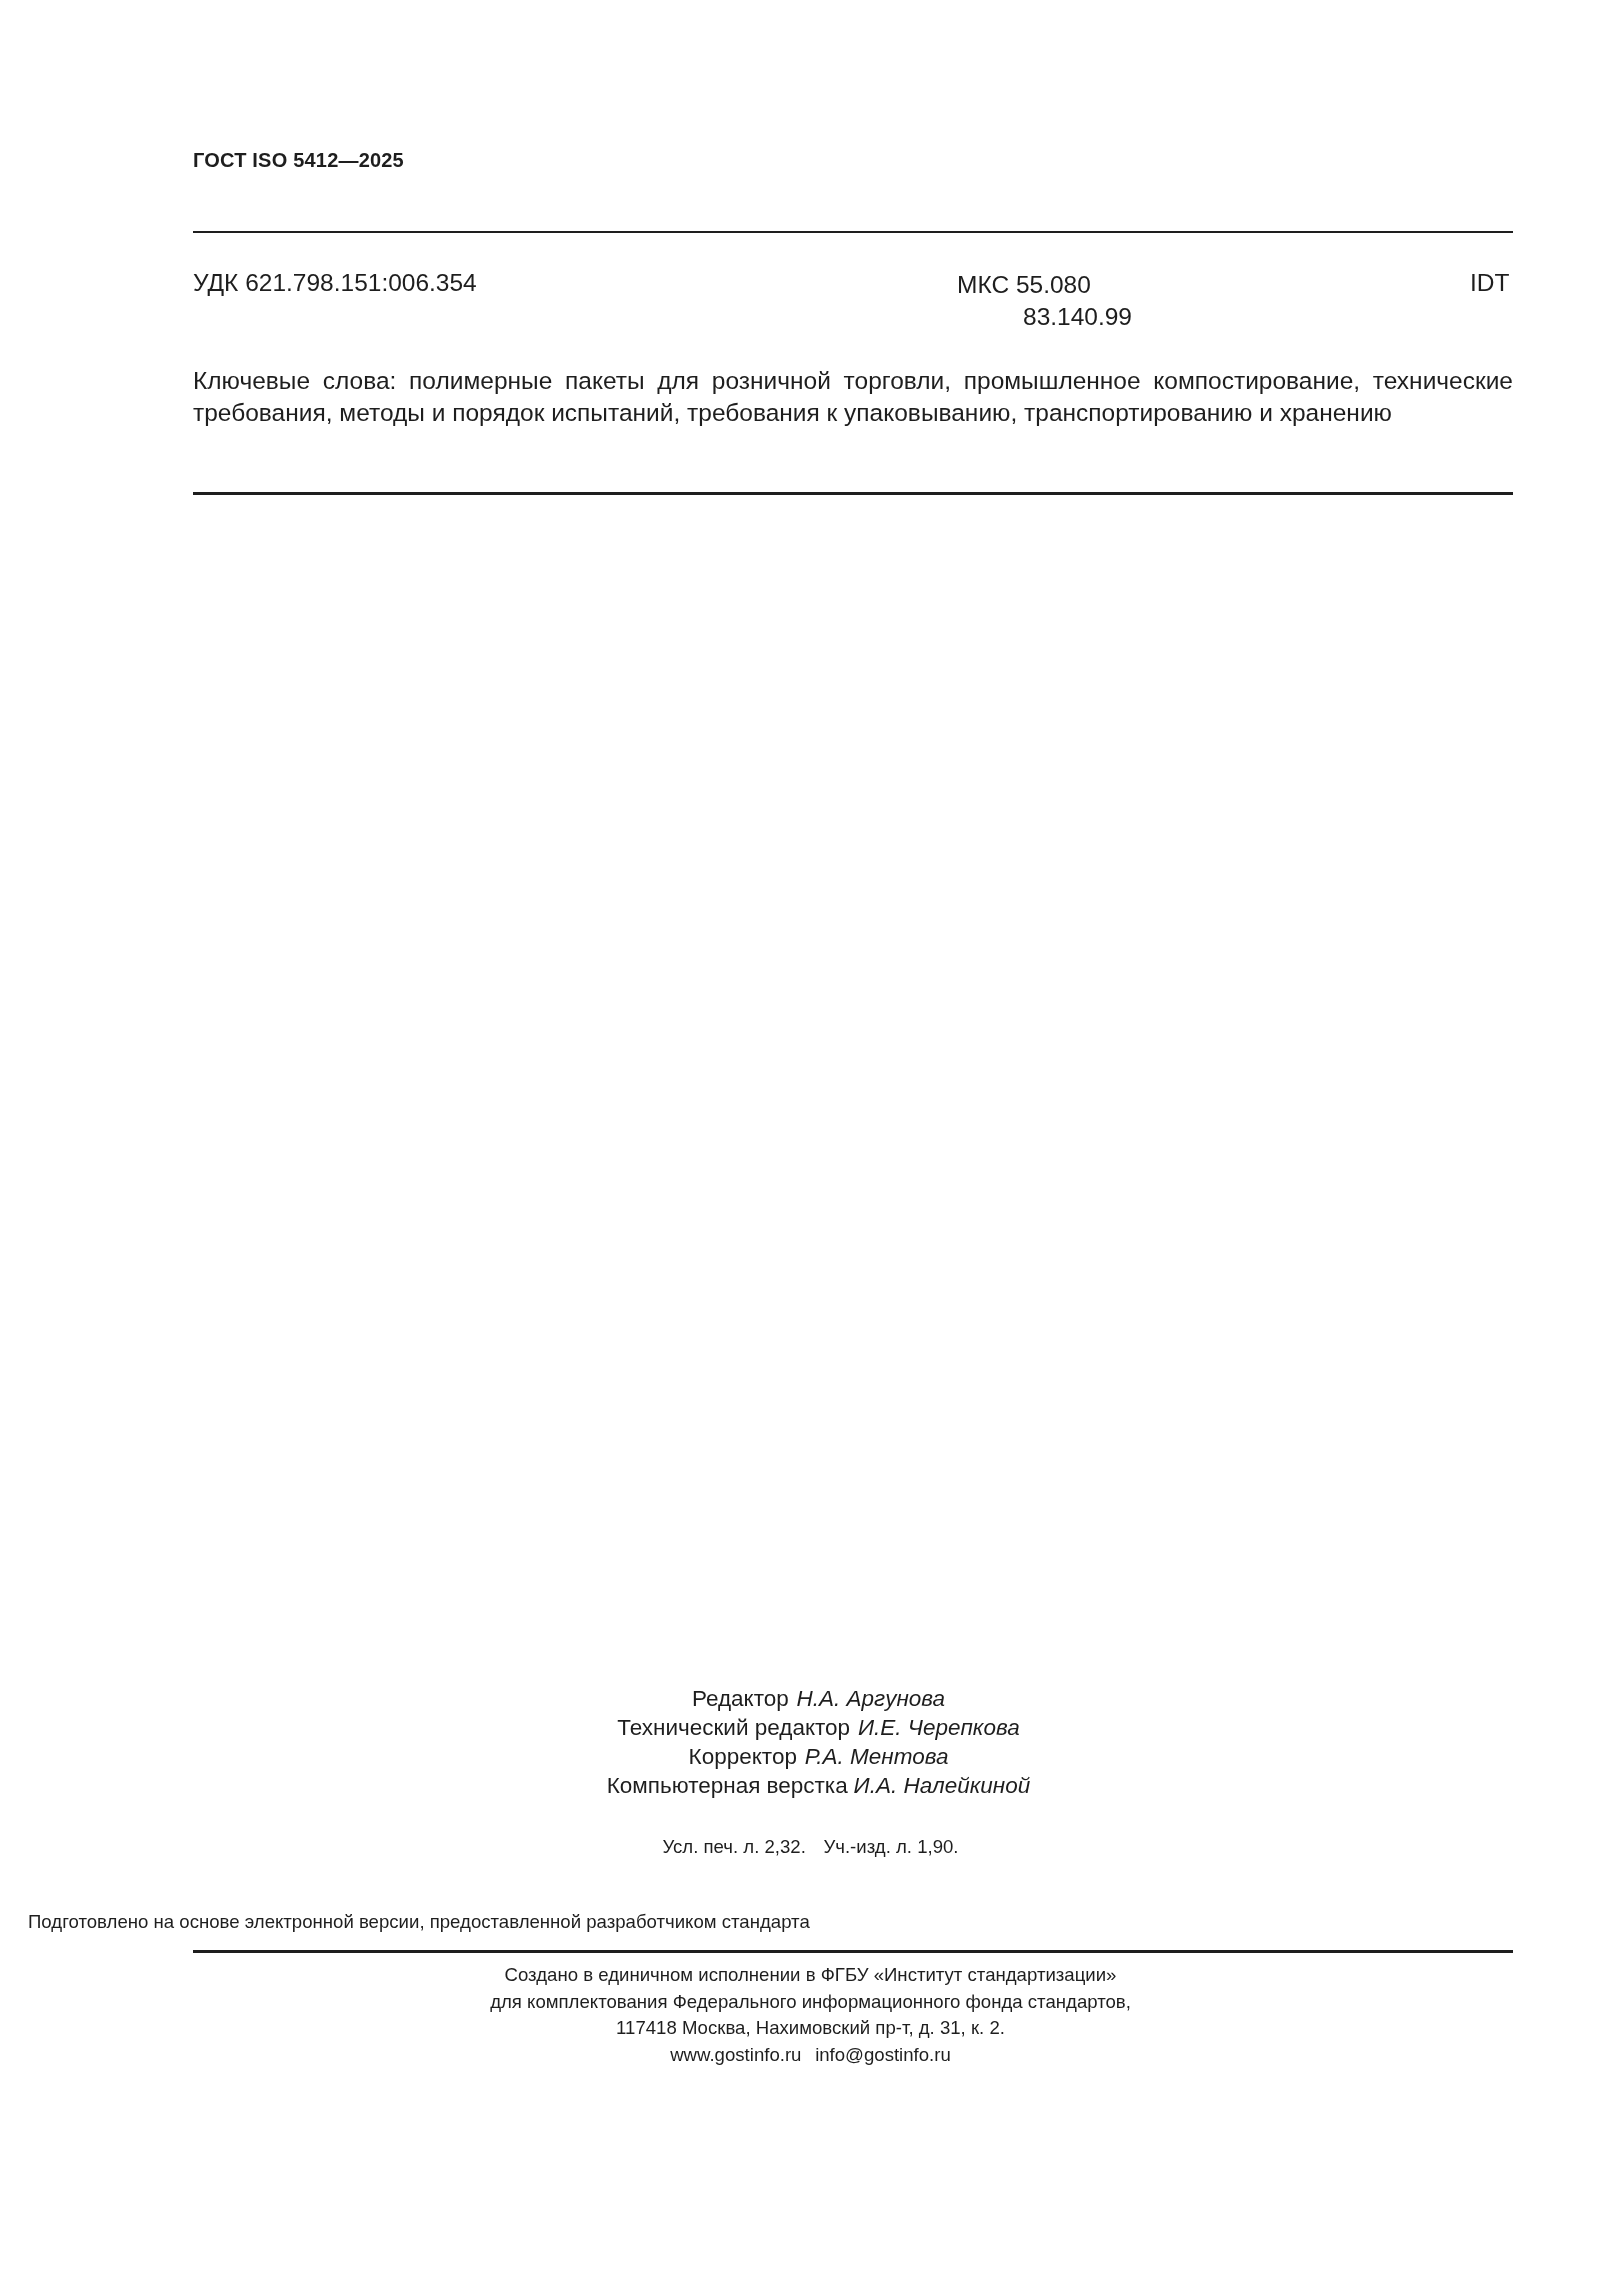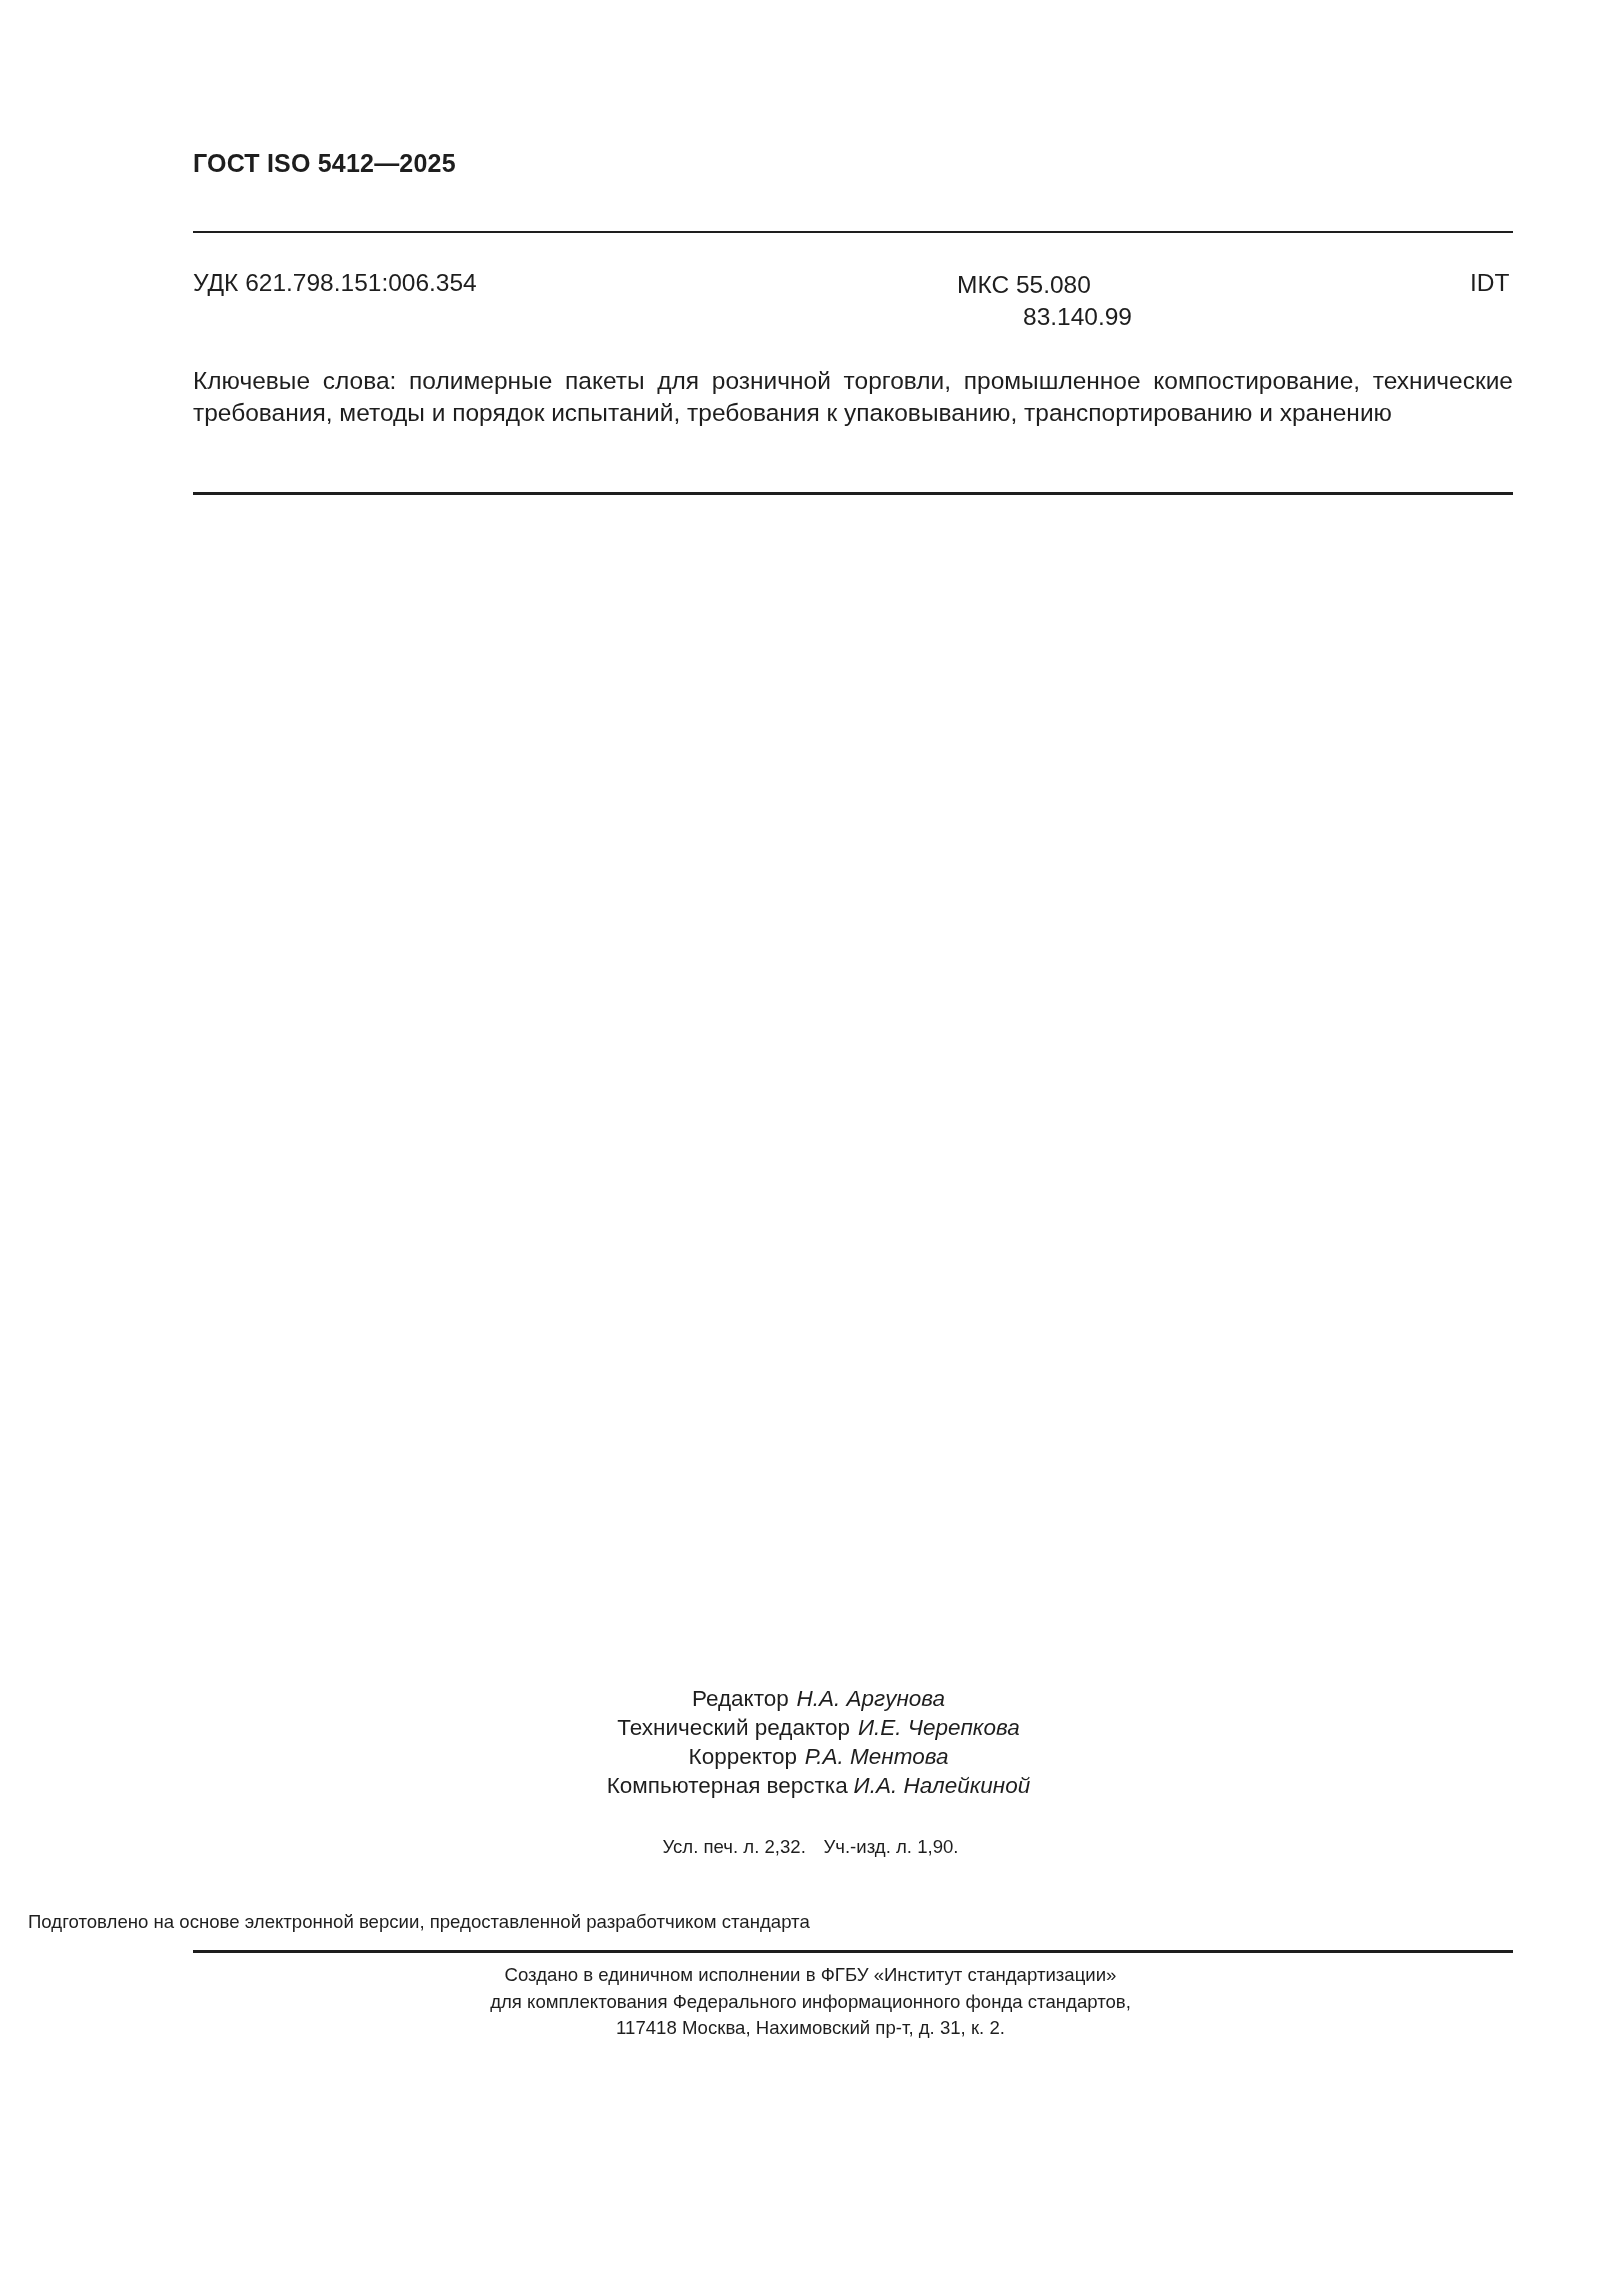--- a/index.html
+++ b/index.html
@@ -1,19 +1,19 @@
 <!DOCTYPE html>
 <html><head>
 <meta charset="utf-8">
 <style>
   html, body { margin: 0; padding: 0; background: #ffffff; }
   body { width: 1621px; height: 2293px; position: relative; overflow: hidden;
          font-family: "Liberation Sans", sans-serif; color: #1e1e1e; }
   .abs { position: absolute; }
-  .doc-id { left: 193px; top: 149px; font-size: 25px; font-weight: bold; letter-spacing: 0.2px; }
+  .doc-id { left: 193px; top: 149px; font-size: 20px; font-weight: bold; letter-spacing: 0.2px; }
   .rule { left: 193px; width: 1320px; background: #1e1e1e; }
   .rule-thin { height: 2px; }
   .rule-thick { height: 2.9px; }
   .udk { left: 193px; top: 269px; font-size: 24.5px; }
   .mks { left: 957px; top: 269px; font-size: 24.5px; line-height: 32px; }
   .mks .l2 { padding-left: 66px; }
   .idt { left: 1470px; top: 269px; font-size: 24.5px; }
   .keywords { left: 193px; top: 365px; width: 1320px; font-size: 24.5px; line-height: 32px; text-align: justify; }
   .credits { left: 0; width: 1621px; top: 1684px; text-align: center; font-size: 22.5px; line-height: 29px; margin-left: 8px; }
   .credits .name { font-style: italic; margin-left: 7.8px; }
@@ -63,14 +63,17 @@
 </div>
 
 <div class="abs prepared">Подготовлено на основе электронной версии, предоставленной разработчиком стандарта</div>
 
 <div class="abs rule rule-thick" style="top:1950px;"></div>
 
 <div class="abs publisher">
   <div>Создано в единичном исполнении в ФГБУ «Институт стандартизации»</div>
   <div>для комплектования Федерального информационного фонда стандартов,</div>
   <div>117418 Москва, Нахимовский пр-т, д. 31, к. 2.</div>
+  <div class="web">
+    <span>www.gostinfo.ru</span><span>info@gostinfo.ru</span>
+  </div>
 </div>
 
 
 </body></html>

